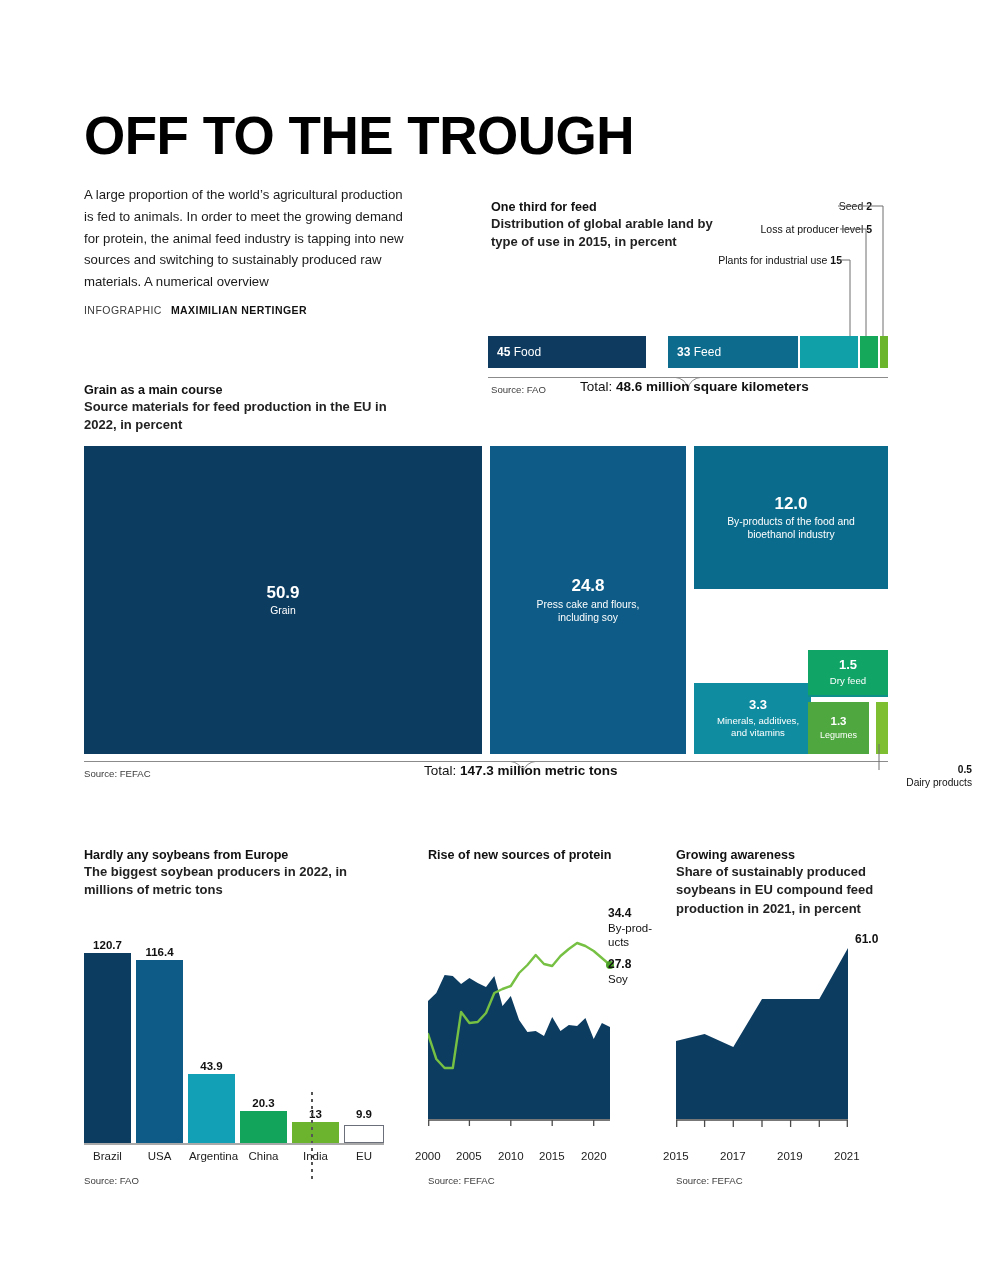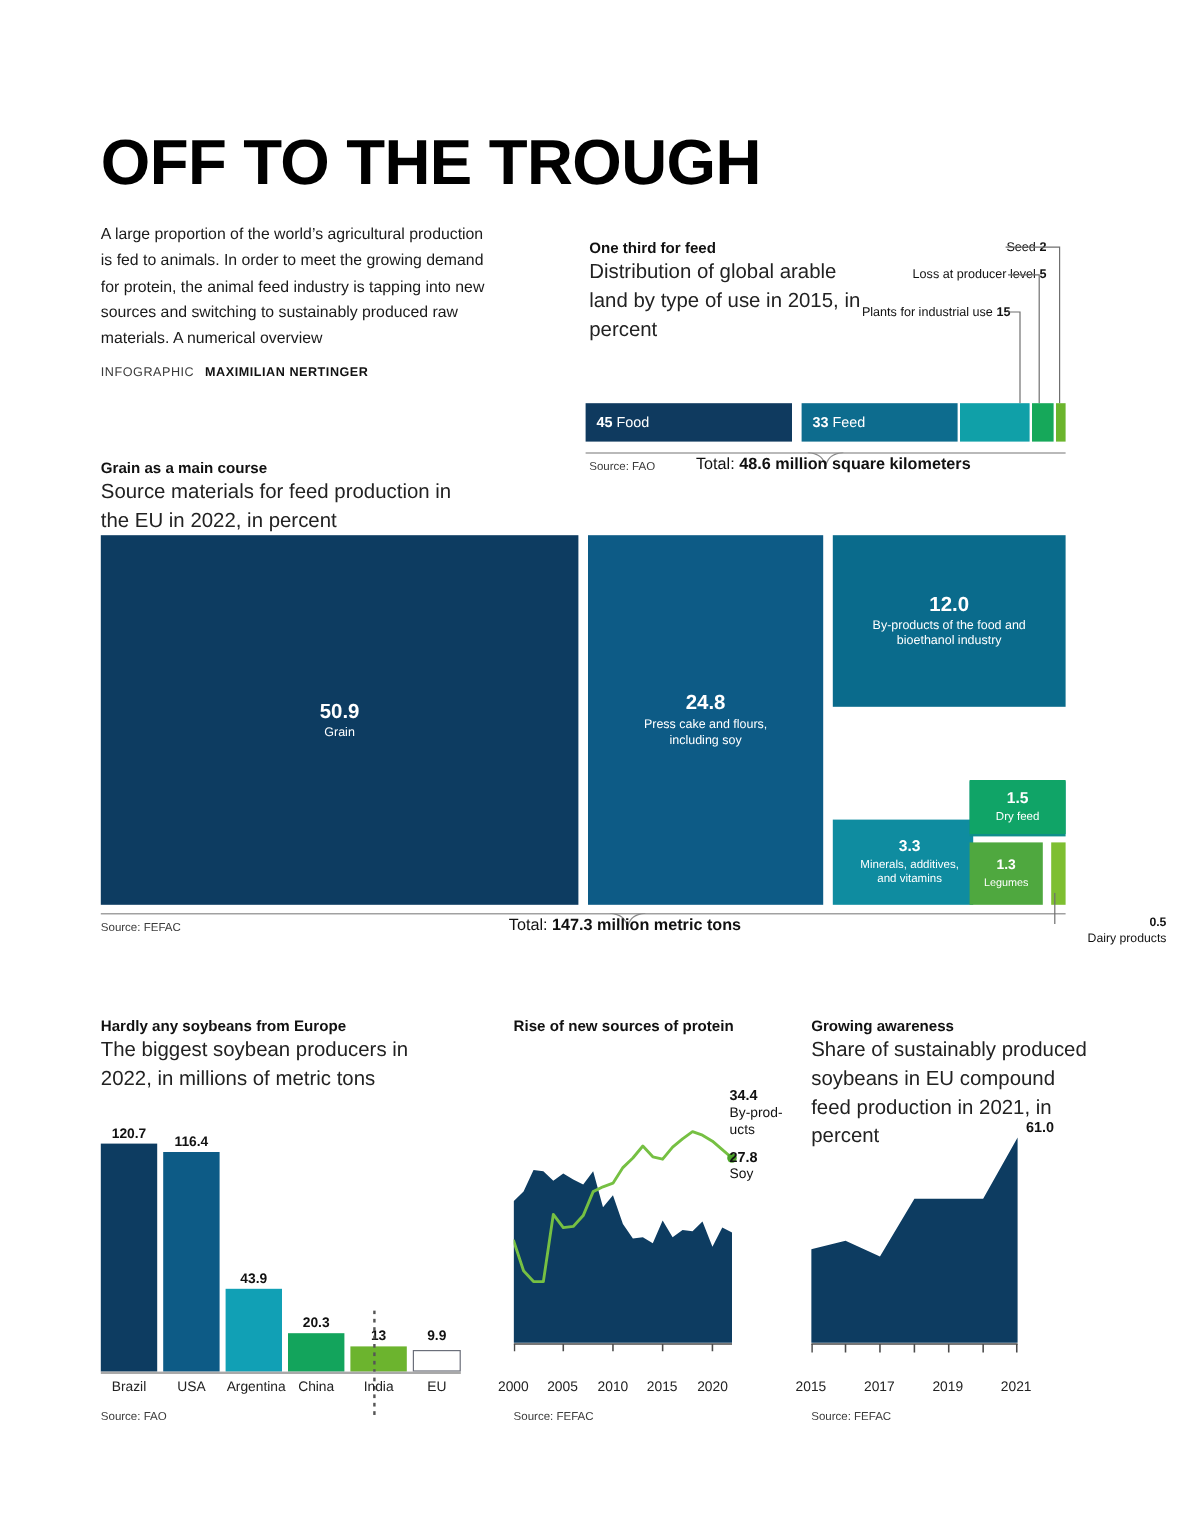--- a/index.html
+++ b/index.html
@@ -19,21 +19,21 @@
   }
   #standfirst{
     left:84px;top:184px;width:330px;
     font-size:13.2px;line-height:1.65;color:#1a1a1a;
   }
   #credit{left:84px;top:304px;font-size:10.5px;letter-spacing:0.45px;color:#3a3a3a;}
   #credit .by{font-weight:700;color:#111;margin-left:9px;letter-spacing:0.45px;}
 
   
   .sec-title{font-size:12.6px;font-weight:700;color:#111;}
-  .sec-sub{font-size:17px;line-height:1.42;color:#222;}
+  .sec-sub{font-size:13px;line-height:1.42;color:#222;font-weight:bold;}
   .source{font-size:9.6px;color:#3c3c3c;}
   .total-line{font-size:13.5px;color:#111;}
   .total-line b{font-weight:700;}
 
   
   #arable-head{left:491px;top:200px;width:230px;}
   #arable-head .sec-sub{margin-top:1px;}
 
   #stack{left:488px;top:336px;width:400px;height:32px;}
   .seg{position:absolute;top:0;height:32px;}
@@ -129,21 +129,21 @@
   <b>15</b>
 </div>
 
 <svg class="abs" width="170" height="145" style="left:718px;top:198px;">
   <path d="M 120,8 L 165,8 L 165,138" stroke="#6f6f6f" stroke-width="1" fill="none"></path>
   <path d="M 122,31 L 148,31 L 148,138" stroke="#6f6f6f" stroke-width="1" fill="none"></path>
   <path d="M 122,62 L 132,62 L 132,138" stroke="#6f6f6f" stroke-width="1" fill="none"></path>
 </svg>
 
 <div class="abs" id="stack">
-  <div class="seg" style="left:0px;width:172px;background:#0f3a5f;">
+  <div class="seg" style="left:0px;width:158px;background:#0f3a5f;">
     <span class="lab"><b>45</b> <span>Food</span></span>
   </div>
   <div class="seg" style="left:180px;width:130px;background:#0d6c8e;">
     <span class="lab"><b>33</b> <span>Feed</span></span>
   </div>
   <div class="seg" style="left:312px;width:58px;background:#10a0a8;"></div>
   <div class="seg" style="left:372px;width:18px;background:#16a85a;"></div>
   <div class="seg" style="left:392px;width:8px;background:#6bb52d;"></div>
 </div>
 

